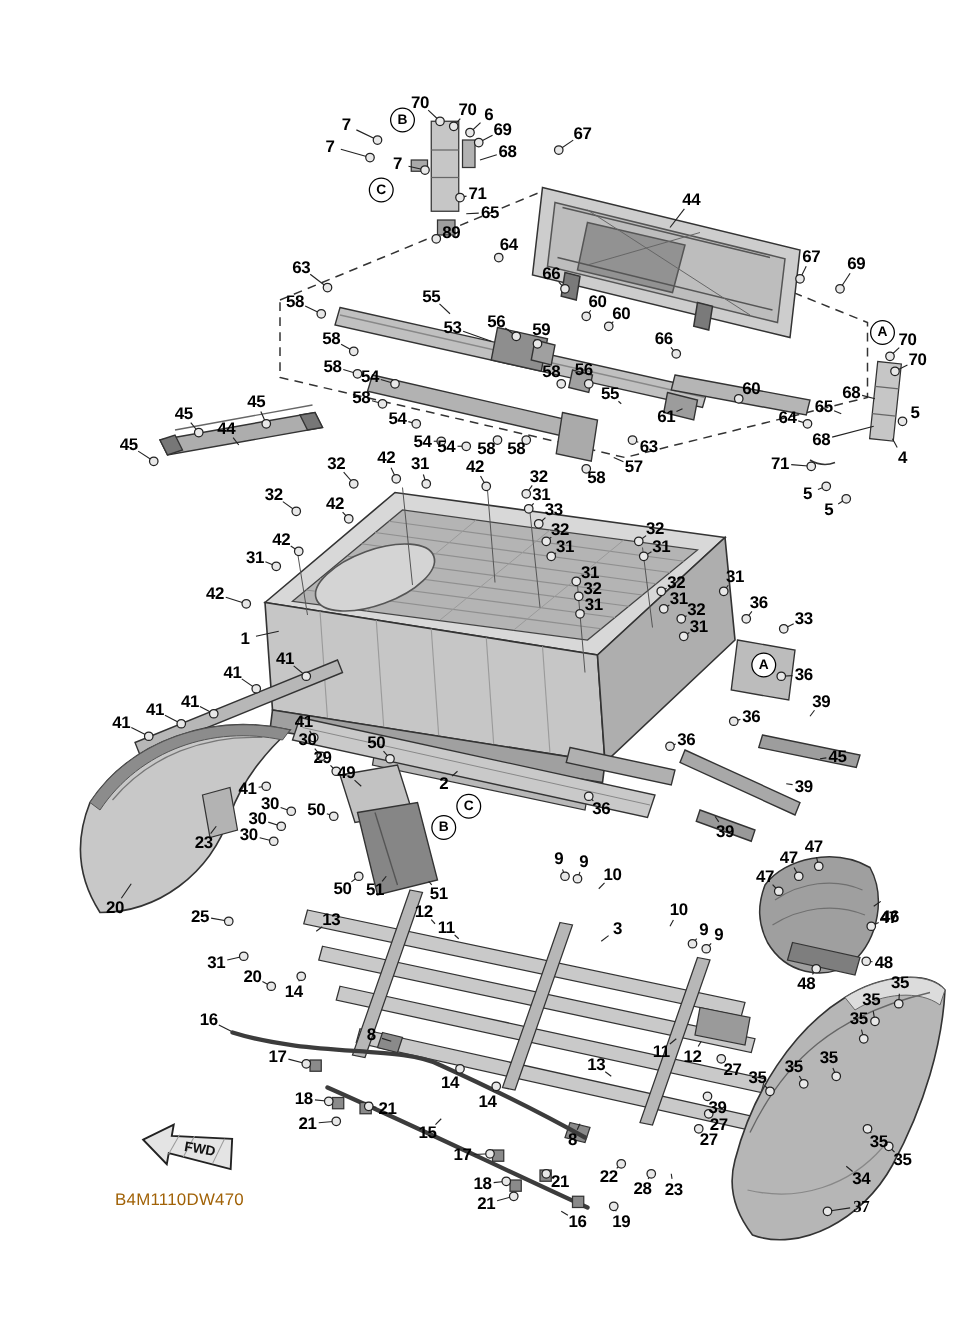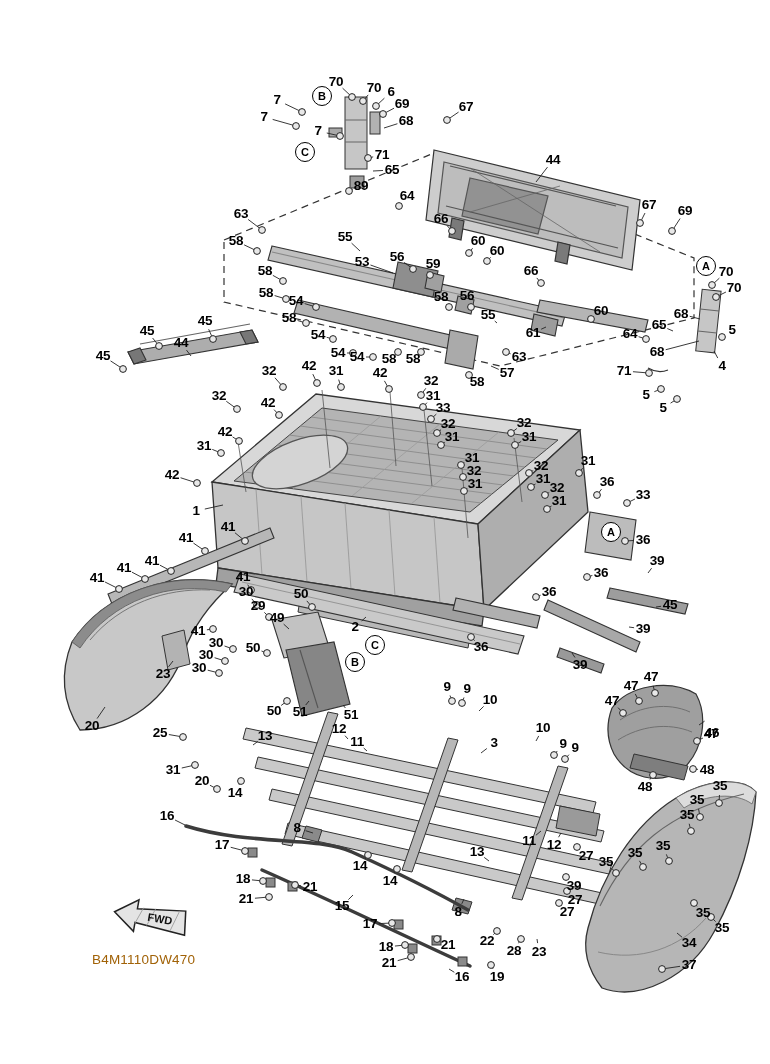--- a/index.html
+++ b/index.html
@@ -671,21 +671,21 @@
       <span class="part-label" style="left: 645px; top: 787px;">48</span>
       <span class="part-label" style="left: 606px; top: 862px;">35</span>
       <span class="part-label" style="left: 635px; top: 853px;">35</span>
       <span class="part-label" style="left: 663px; top: 846px;">35</span>
       <span class="part-label" style="left: 687px; top: 815px;">35</span>
       <span class="part-label" style="left: 697px; top: 800px;">35</span>
       <span class="part-label" style="left: 720px; top: 786px;">35</span>
       <span class="part-label" style="left: 703px; top: 913px;">35</span>
       <span class="part-label" style="left: 722px; top: 928px;">35</span>
       <span class="part-label" style="left: 689px; top: 943px;">34</span>
-      <span class="part-label" style="left: 689px; top: 965px;">37</span>
+      <span class="part-label" style="left: 689px; top: 965px; font-family: Liberation Serif, serif;">37</span>
       <div class="ref-circle" style="left: 322px; top: 96px;">B</div>
       <div class="ref-circle" style="left: 305px; top: 152px;">C</div>
       <div class="ref-circle" style="left: 706px; top: 266px;">A</div>
       <div class="ref-circle" style="left: 611px; top: 532px;">A</div>
       <div class="ref-circle" style="left: 375px; top: 645px;">C</div>
       <div class="ref-circle" style="left: 355px; top: 662px;">B</div>
     </div>
 
   <div id="diagram-code">B4M1110DW470</div>
 </div>

